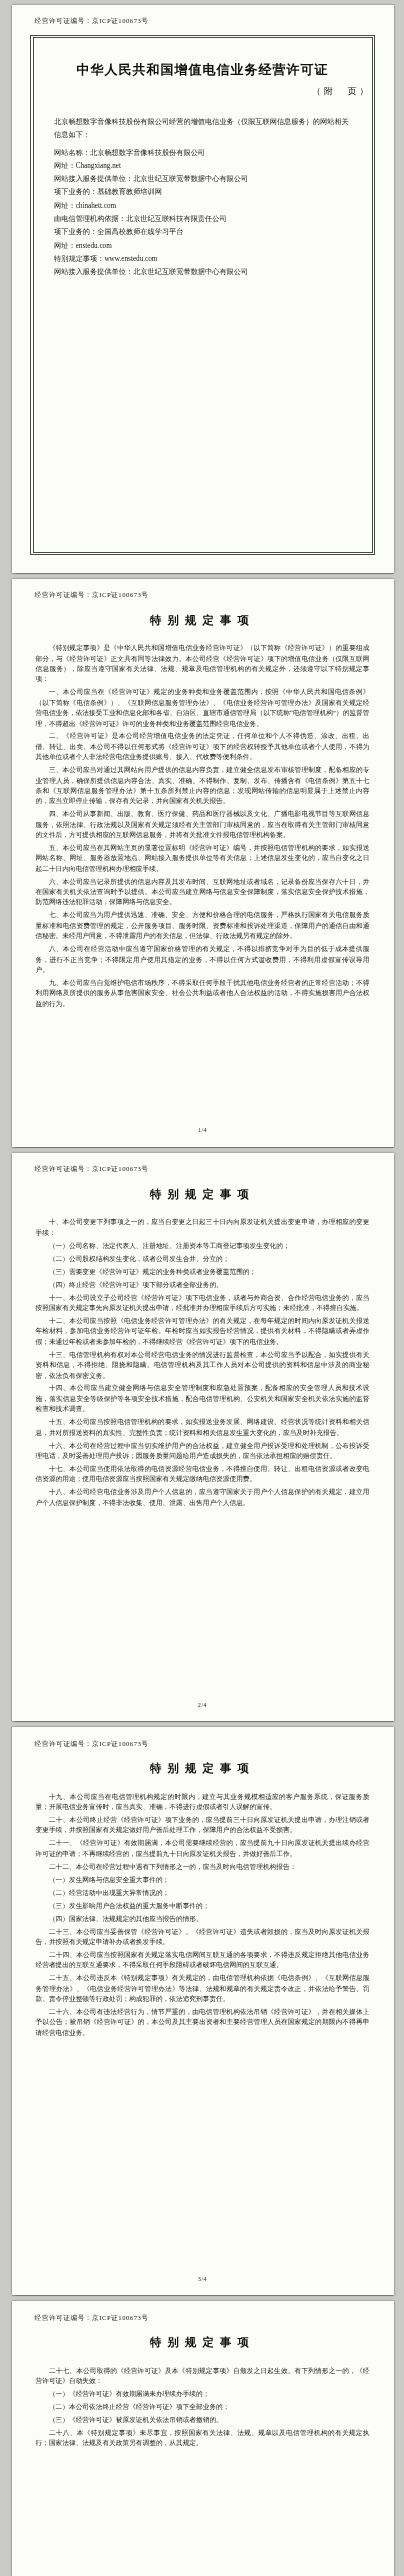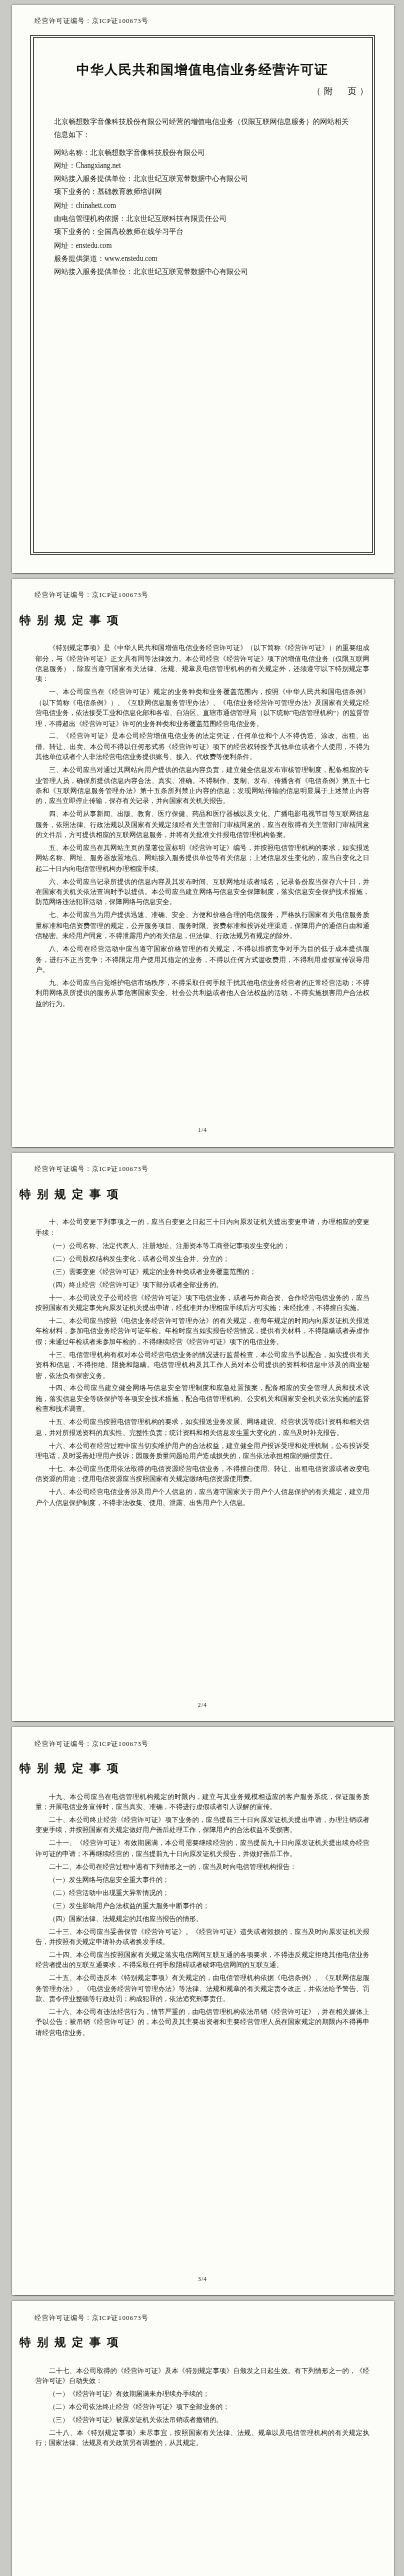--- a/index.html
+++ b/index.html
@@ -61,22 +61,22 @@
     margin: 17.5px 20.6px 0 20.6px;
     font-size: 7.2px;
     line-height: 1.85;
     color: #171717;
   }
   .cover-intro { margin: 0 0 4.1px 0; max-width: 309px; }
   .entries { max-width: 289px; }
   .entry { margin: 0; }
   
   .prov-title {
-    margin: 34px 8px 0;
-    text-align: left;
+    margin: 34px 0 0;
+    text-align: center;
     font-size: 11.3px;
     font-weight: bold;
     letter-spacing: 6.2px;
     color: #0e0e0e;
   }
   .prov-body {
     margin: 15.5px 24px 0;
     font-size: 6.7px;
     line-height: 1.55;
     text-align: justify;
@@ -119,21 +119,21 @@
               <div class="entry">项下业务的：基础教育教师培训网</div>
 
               <div class="entry">网址：chinahett.com</div>
 
               <div class="entry">由电信管理机构依据：北京世纪互联科技有限责任公司</div>
 
               <div class="entry">项下业务的：全国高校教师在线学习平台</div>
 
               <div class="entry">网址：enstedu.com</div>
 
-              <div class="entry">服务提供渠道：www.enstedu.com</div>
+              <div class="entry">特别规定事项：www.enstedu.com</div>
 
               <div class="entry">网站接入服务提供单位：北京世纪互联宽带数据中心有限公司</div>
             </div>
         </div>
       </div>
     </div>
   </section>
 
   <section class="sheet">
     <div class="lic-header">

